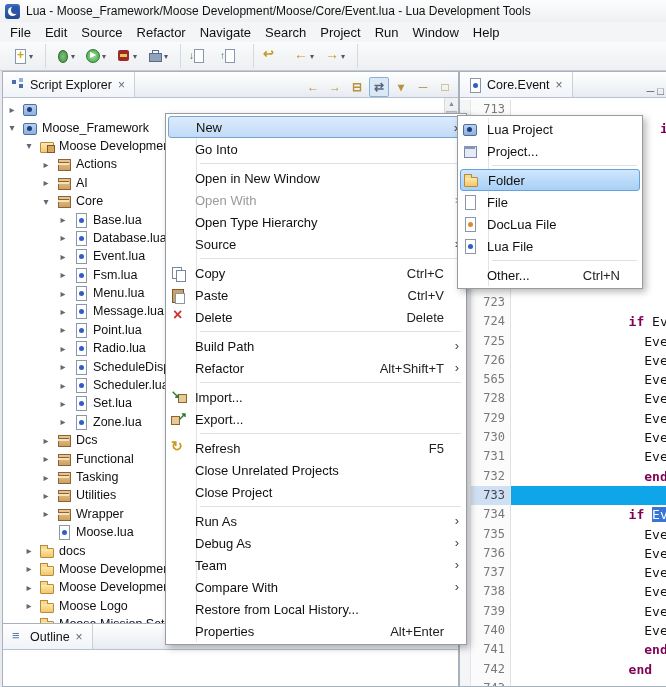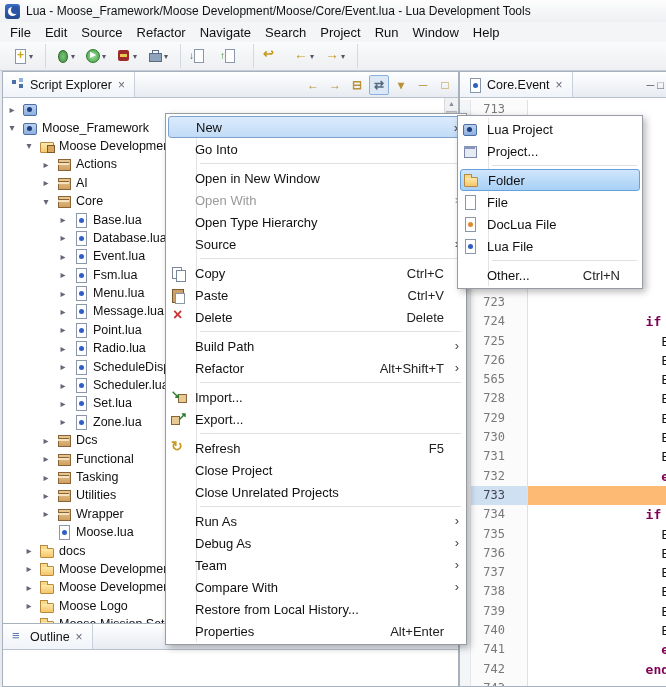--- a/index.html
+++ b/index.html
@@ -61,21 +61,21 @@
   .ic-back::before{content:"←";position:absolute;left:1px;top:-2px;color:#c79a1e;font-weight:bold;font-size:14px}
   .ic-fwd::before{content:"→";position:absolute;left:1px;top:-2px;color:#c79a1e;font-weight:bold;font-size:14px}
   .ic-explorer::before{content:"";position:absolute;left:2px;top:3px;width:4px;height:4px;background:#4a6fa5;box-shadow:7px 4px 0 #4a6fa5,7px -2px 0 #8fb0dd}
   .ic-outline::before{content:"≡";position:absolute;left:2px;top:-1px;color:#5a7ab0;font-weight:bold;font-size:13px}
 
   
   .view{position:absolute;background:#fff;border:1px solid #a7b0bd}
   .explorer{left:2px;top:71px;width:455px;height:552px}
   .outlinev{left:2px;top:623px;width:455px;height:62px}
   .editorv{left:459px;top:71px;right:0;bottom:0;border-right:none}
-  .vhead{height:25px;background:linear-gradient(#ffffff,#e7ebf1);border-bottom:1px solid #b9c1cc;display:flex;align-items:center}
+  .vhead{height:25px;background:linear-gradient(#ffffff,#e7ebf1);border-bottom:1px solid #b9c1cc;display:flex;align-items:flex-end}
   .vtab{display:flex;align-items:center;gap:4px;height:100%;padding:0 7px;font-size:12.5px;
         background:linear-gradient(#ffffff,#f0f3f8);border-right:1px solid #c9d0da}
   .close{color:#667;font-size:12px;padding:0 2px}
   .close::before{content:"×"}
   .vtools{margin-left:auto;display:flex;align-items:center;gap:2px;padding-right:3px}
   .vt{width:18px;height:18px;display:flex;align-items:center;justify-content:center;color:#b8923c;font-weight:bold;font-size:12px;border:1px solid transparent}
   .vt.pressed{border:1px solid #8ab0dd;background:#dce8f6;border-radius:2px;color:#55677f}
 
   
   .tree{position:absolute;left:0;top:26px;right:13px;bottom:0;overflow:hidden;padding-top:2px;background:#fff}
@@ -85,25 +85,25 @@
   .scrollv{position:absolute;right:0;top:26px;bottom:0;width:13px;background:#f0f1f3;border-left:1px solid #d8dadd}
   .scrollv .sbtn{position:absolute;left:0;right:0;height:12px;color:#889;font-size:7px;text-align:center;line-height:12px}
   .scrollv .up{top:0}.scrollv .dn{bottom:0}
   .thumb{position:absolute;left:1px;right:1px;top:13px;height:165px;background:#cdd0d5;border:1px solid #b6bac1}
 
   
   .edbody{position:absolute;left:0;top:26px;right:0;bottom:0;overflow:hidden;background:#fff;
           font-family:"DejaVu Sans Mono",monospace;font-size:13px;line-height:19.3px;padding-top:2px}
   .cl{display:flex;height:19.3px}
   .annot{width:10px;flex:none;background:#f4f5f7;border-right:1px solid #e4e6e9}
-  .ln{width:34px;flex:none;text-align:right;padding-right:22px;color:#787878;background:#fbfbfc;border-right:1px solid #e0e0e0;font-size:12px}
+  .ln{width:34px;flex:none;text-align:right;padding-right:5px;color:#787878;background:#fbfbfc;border-right:1px solid #e0e0e0;font-size:12px}
   .codetext{white-space:pre;padding-left:8px;flex:1}
   .kw{color:#7f0055;font-weight:bold}
   .sel{background:#3875d7;color:#fff}
-  .cl.cur{background:#fdba74}
+  .cl.cur{background:#0ea5e9}
   .cl.cur .ln{background:#cfe0f3;color:#445}
   .edctl{margin-left:auto;display:flex;gap:3px;padding-right:2px;color:#556;font-size:11px}
   .g-min::before{content:"─"}
   .g-max::before{content:"□"}
 
   
   .popup{position:absolute;background:#fff;border:1px solid #979ba3;box-shadow:3px 3px 7px rgba(0,0,0,.28);padding:2px;z-index:50}
   .cmenu{left:165px;top:113px;width:296px}
   .submenu{left:457px;top:115px;width:180px;z-index:60}
   .popup::before{content:"";position:absolute;left:30px;top:2px;bottom:2px;width:1px;background:#e4e4e7}
@@ -714,27 +714,27 @@
       
     </div>
     <div class="mrow">
       <span class="mi ic ic-refresh"></span>
       <span class="mlabel">Refresh</span>
       <span class="maccel">F5</span>
       <span class="marrow"></span>
     </div>
     <div class="mrow">
       <span class="mi ic"></span>
+      <span class="mlabel">Close Unrelated Projects</span>
+      <span class="maccel"></span>
+      <span class="marrow"></span>
+    </div>
+    <div class="mrow">
+      <span class="mi ic"></span>
       <span class="mlabel">Close Project</span>
-      <span class="maccel"></span>
-      <span class="marrow"></span>
-    </div>
-    <div class="mrow">
-      <span class="mi ic"></span>
-      <span class="mlabel">Close Unrelated Projects</span>
       <span class="maccel"></span>
       <span class="marrow"></span>
     </div>
     <div class="mrow sep">
       
       
       
       
     </div>
     <div class="mrow">

